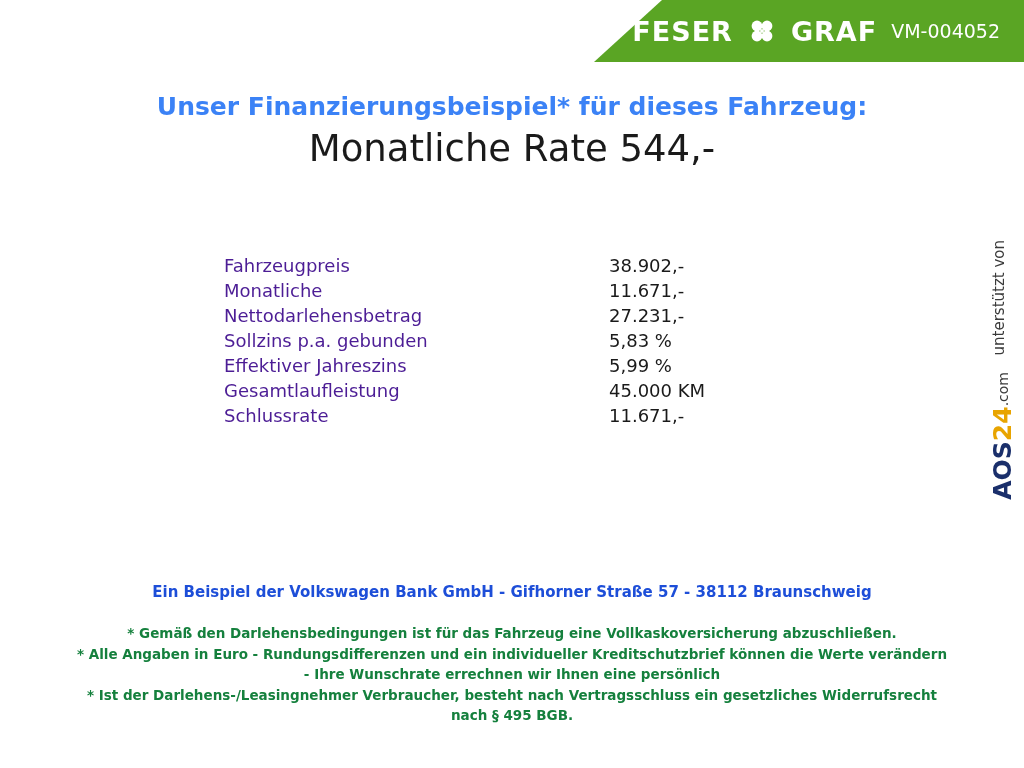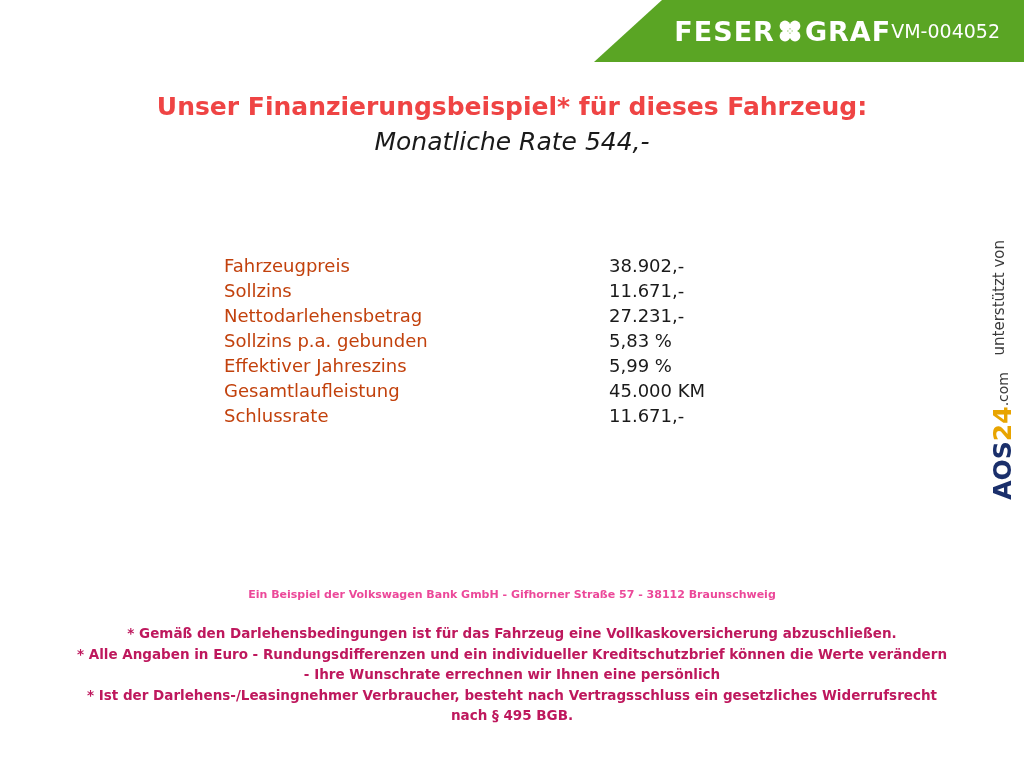--- a/index.html
+++ b/index.html
@@ -34,21 +34,21 @@
     
     clip-path: polygon(68px 0, 100% 0, 100% 100%, 0 100%);
   }
   .brand-inner {
     position: absolute;
     top: 0;
     right: 0;
     height: 62px;
     display: flex;
     align-items: center;
-    gap: 0;
+    gap: 14px;
     padding-right: 24px;
   }
   .brand-name {
     color: #ffffff;
     font-size: 27px;
     font-weight: bold;
     letter-spacing: 1px;
     white-space: nowrap;
   }
   .brand-clover {
@@ -71,48 +71,47 @@
   .title-block {
     position: absolute;
     top: 92px;
     left: 0;
     width: 1024px;
     text-align: center;
   }
   .title-line1 {
     font-size: 25px;
     font-weight: bold;
-    color: #ef4444;
+    color: #3b82f6;
     letter-spacing: 0px;
   }
   .title-line2 {
-    font-size: 25px;
+    font-size: 37px;
     font-weight: normal;
     color: #1a1a1a;
     margin-top: 6px;
     letter-spacing: 0px;
-    font-style: italic;
   }
 
   
   .finance-table {
     position: absolute;
     top: 255px;
     left: 224px;
     width: 520px;
   }
   .finance-row {
     display: flex;
     height: 25px;
     align-items: baseline;
   }
   .finance-label {
     width: 385px;
     font-size: 18px;
-    color: #c2410c;
+    color: #4c1d95;
     white-space: nowrap;
   }
   .finance-value {
     font-size: 18px;
     color: #1a1a1a;
     white-space: nowrap;
   }
 
   
   .side-note {
@@ -155,29 +154,29 @@
 
   
   .footer {
     position: absolute;
     bottom: 42px;
     left: 0;
     width: 1024px;
     text-align: center;
   }
   .footer-bank {
-    font-size: 11px;
-    font-weight: bold;
-    color: #ec4899;
+    font-size: 15px;
+    font-weight: bold;
+    color: #1d4ed8;
     margin-bottom: 22px;
   }
   .footer-note {
     font-size: 13.5px;
     font-weight: bold;
-    color: #be185d;
+    color: #15803d;
     line-height: 1.52;
     padding: 0 44px;
   }
 </style>
 </head>
 <body>
 
 <div class="header">
   <div class="brand-bar"></div>
   <div class="brand-inner">
@@ -200,21 +199,21 @@
   <div class="title-line1">Unser Finanzierungsbeispiel* für dieses Fahrzeug:</div>
   <div class="title-line2">Monatliche Rate 544,-</div>
 </div>
 
 <div class="finance-table">
   <div class="finance-row">
     <span class="finance-label">Fahrzeugpreis</span>
     <span class="finance-value">38.902,-</span>
   </div>
   <div class="finance-row">
-    <span class="finance-label">Sollzins</span>
+    <span class="finance-label">Monatliche</span>
     <span class="finance-value">11.671,-</span>
   </div>
   <div class="finance-row">
     <span class="finance-label">Nettodarlehensbetrag</span>
     <span class="finance-value">27.231,-</span>
   </div>
   <div class="finance-row">
     <span class="finance-label">Sollzins p.a. gebunden</span>
     <span class="finance-value">5,83 %</span>
   </div>

